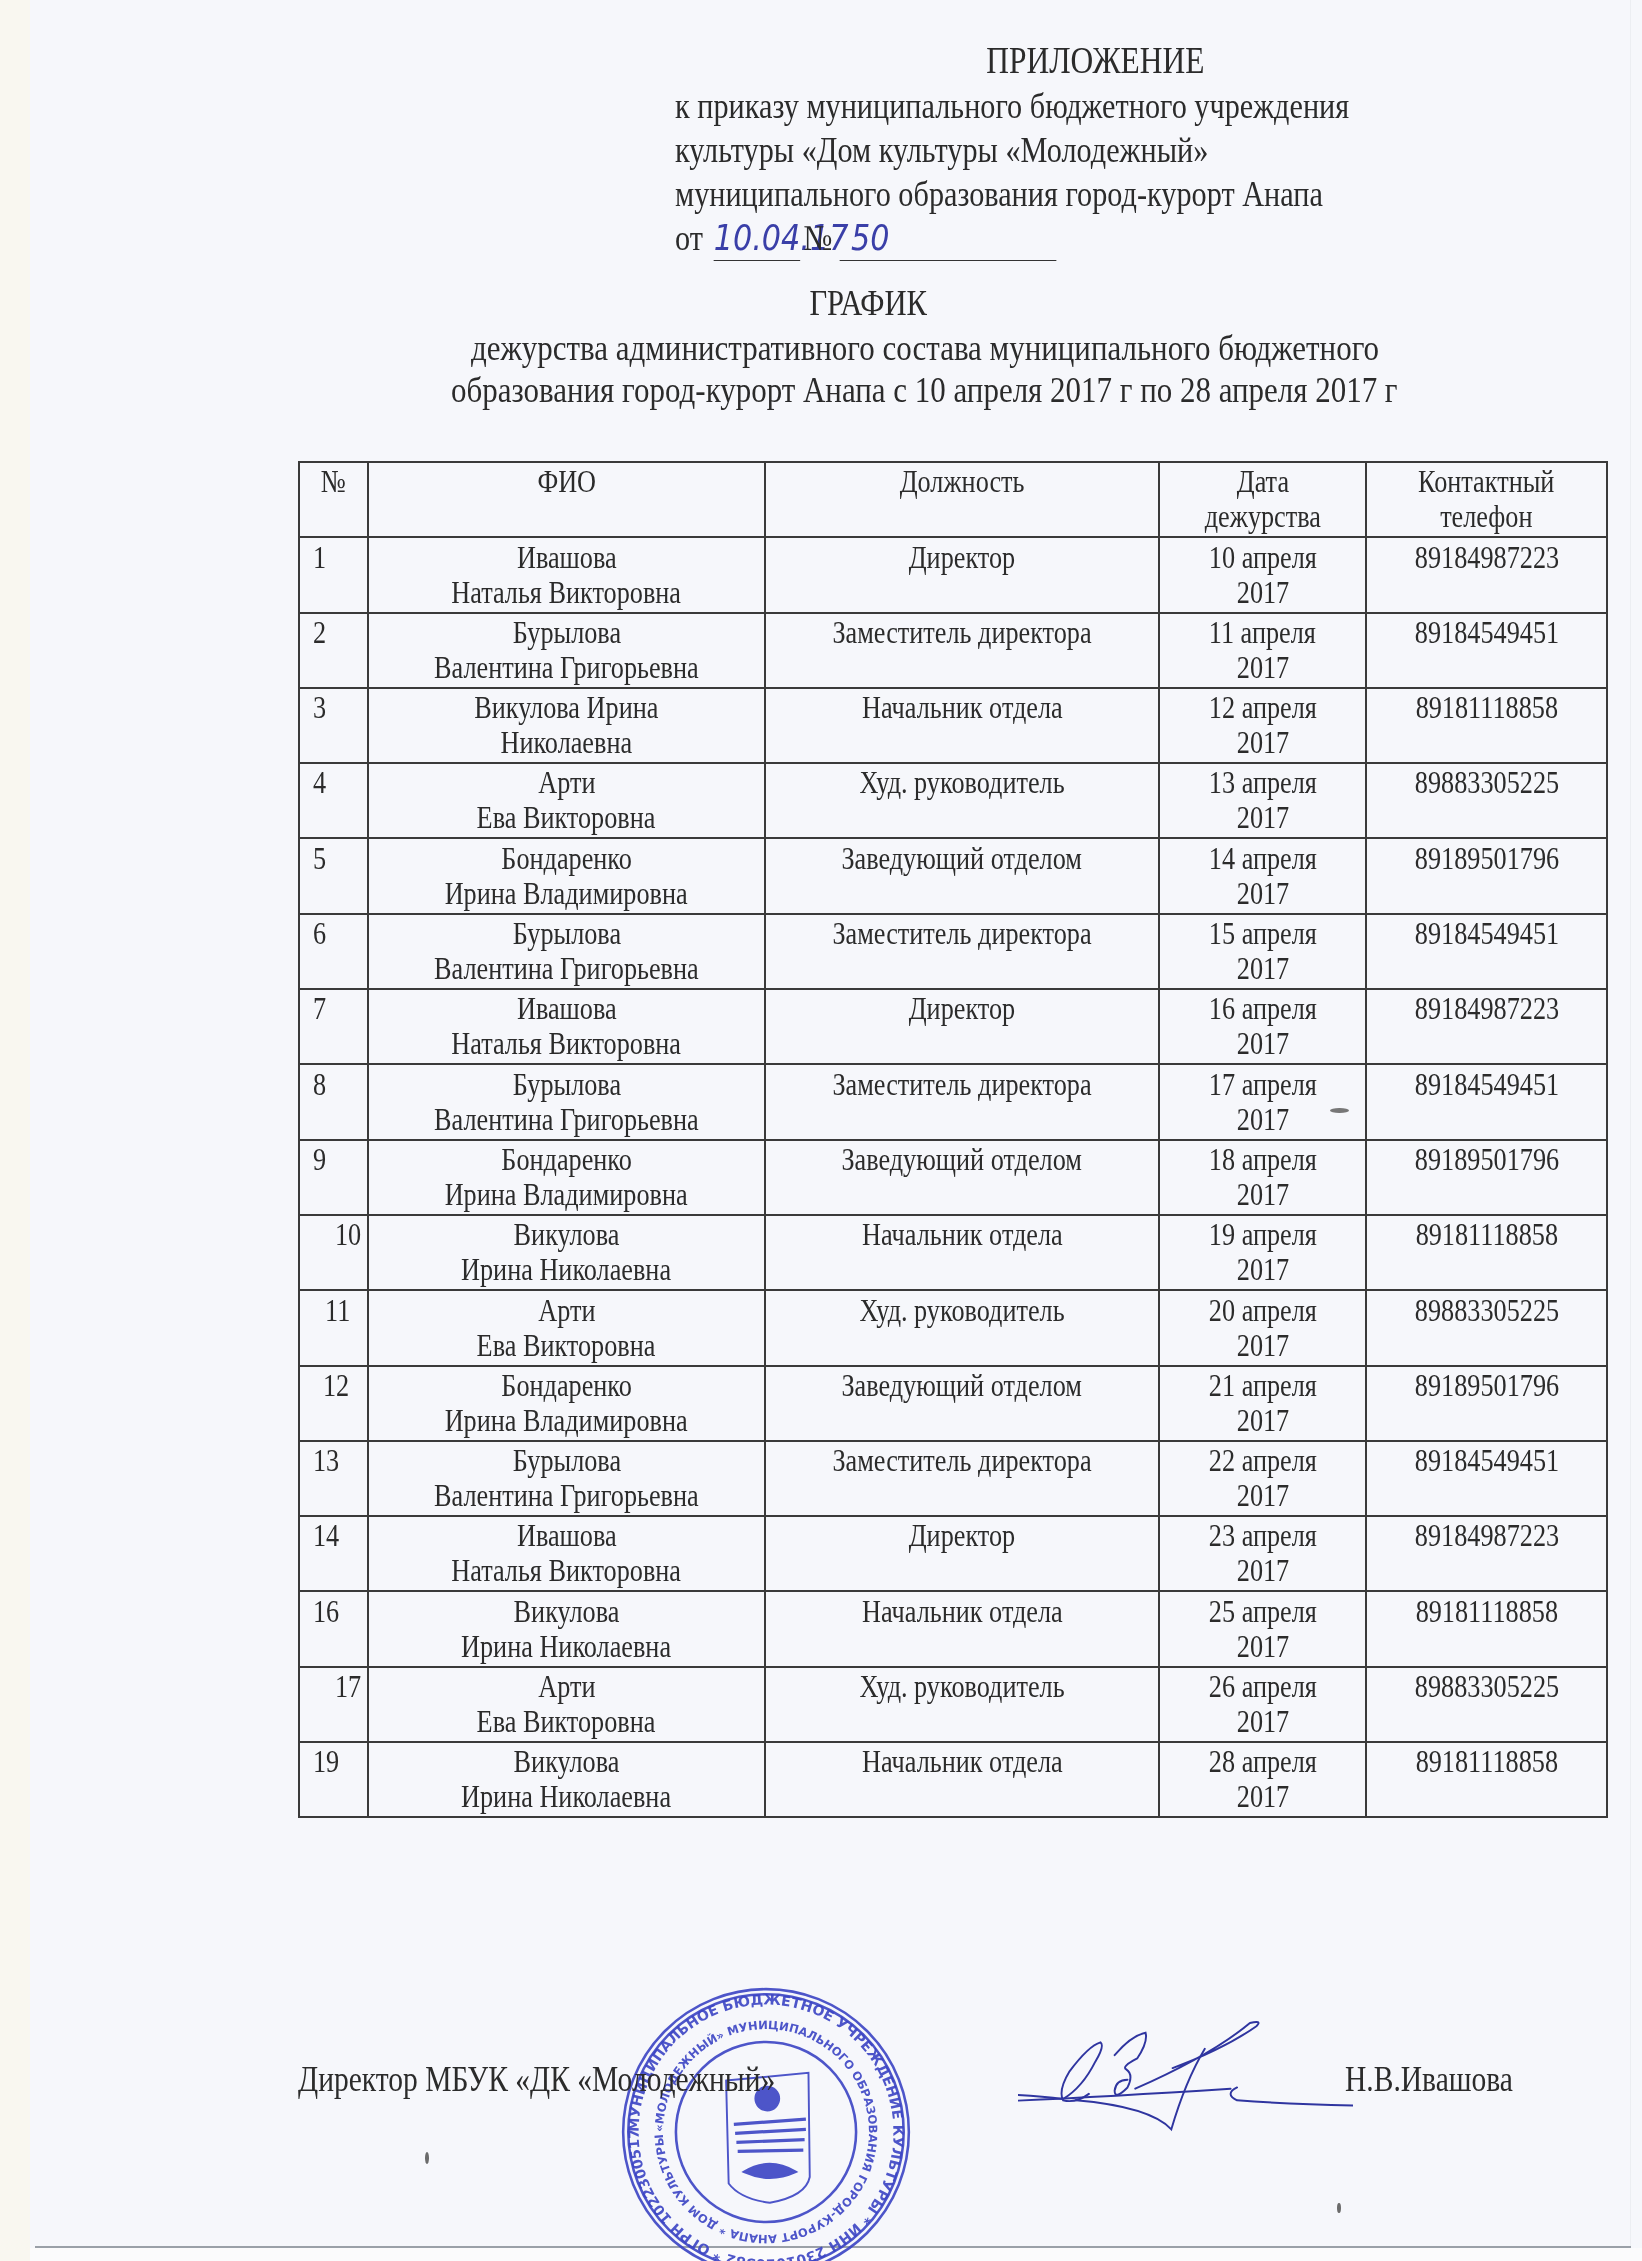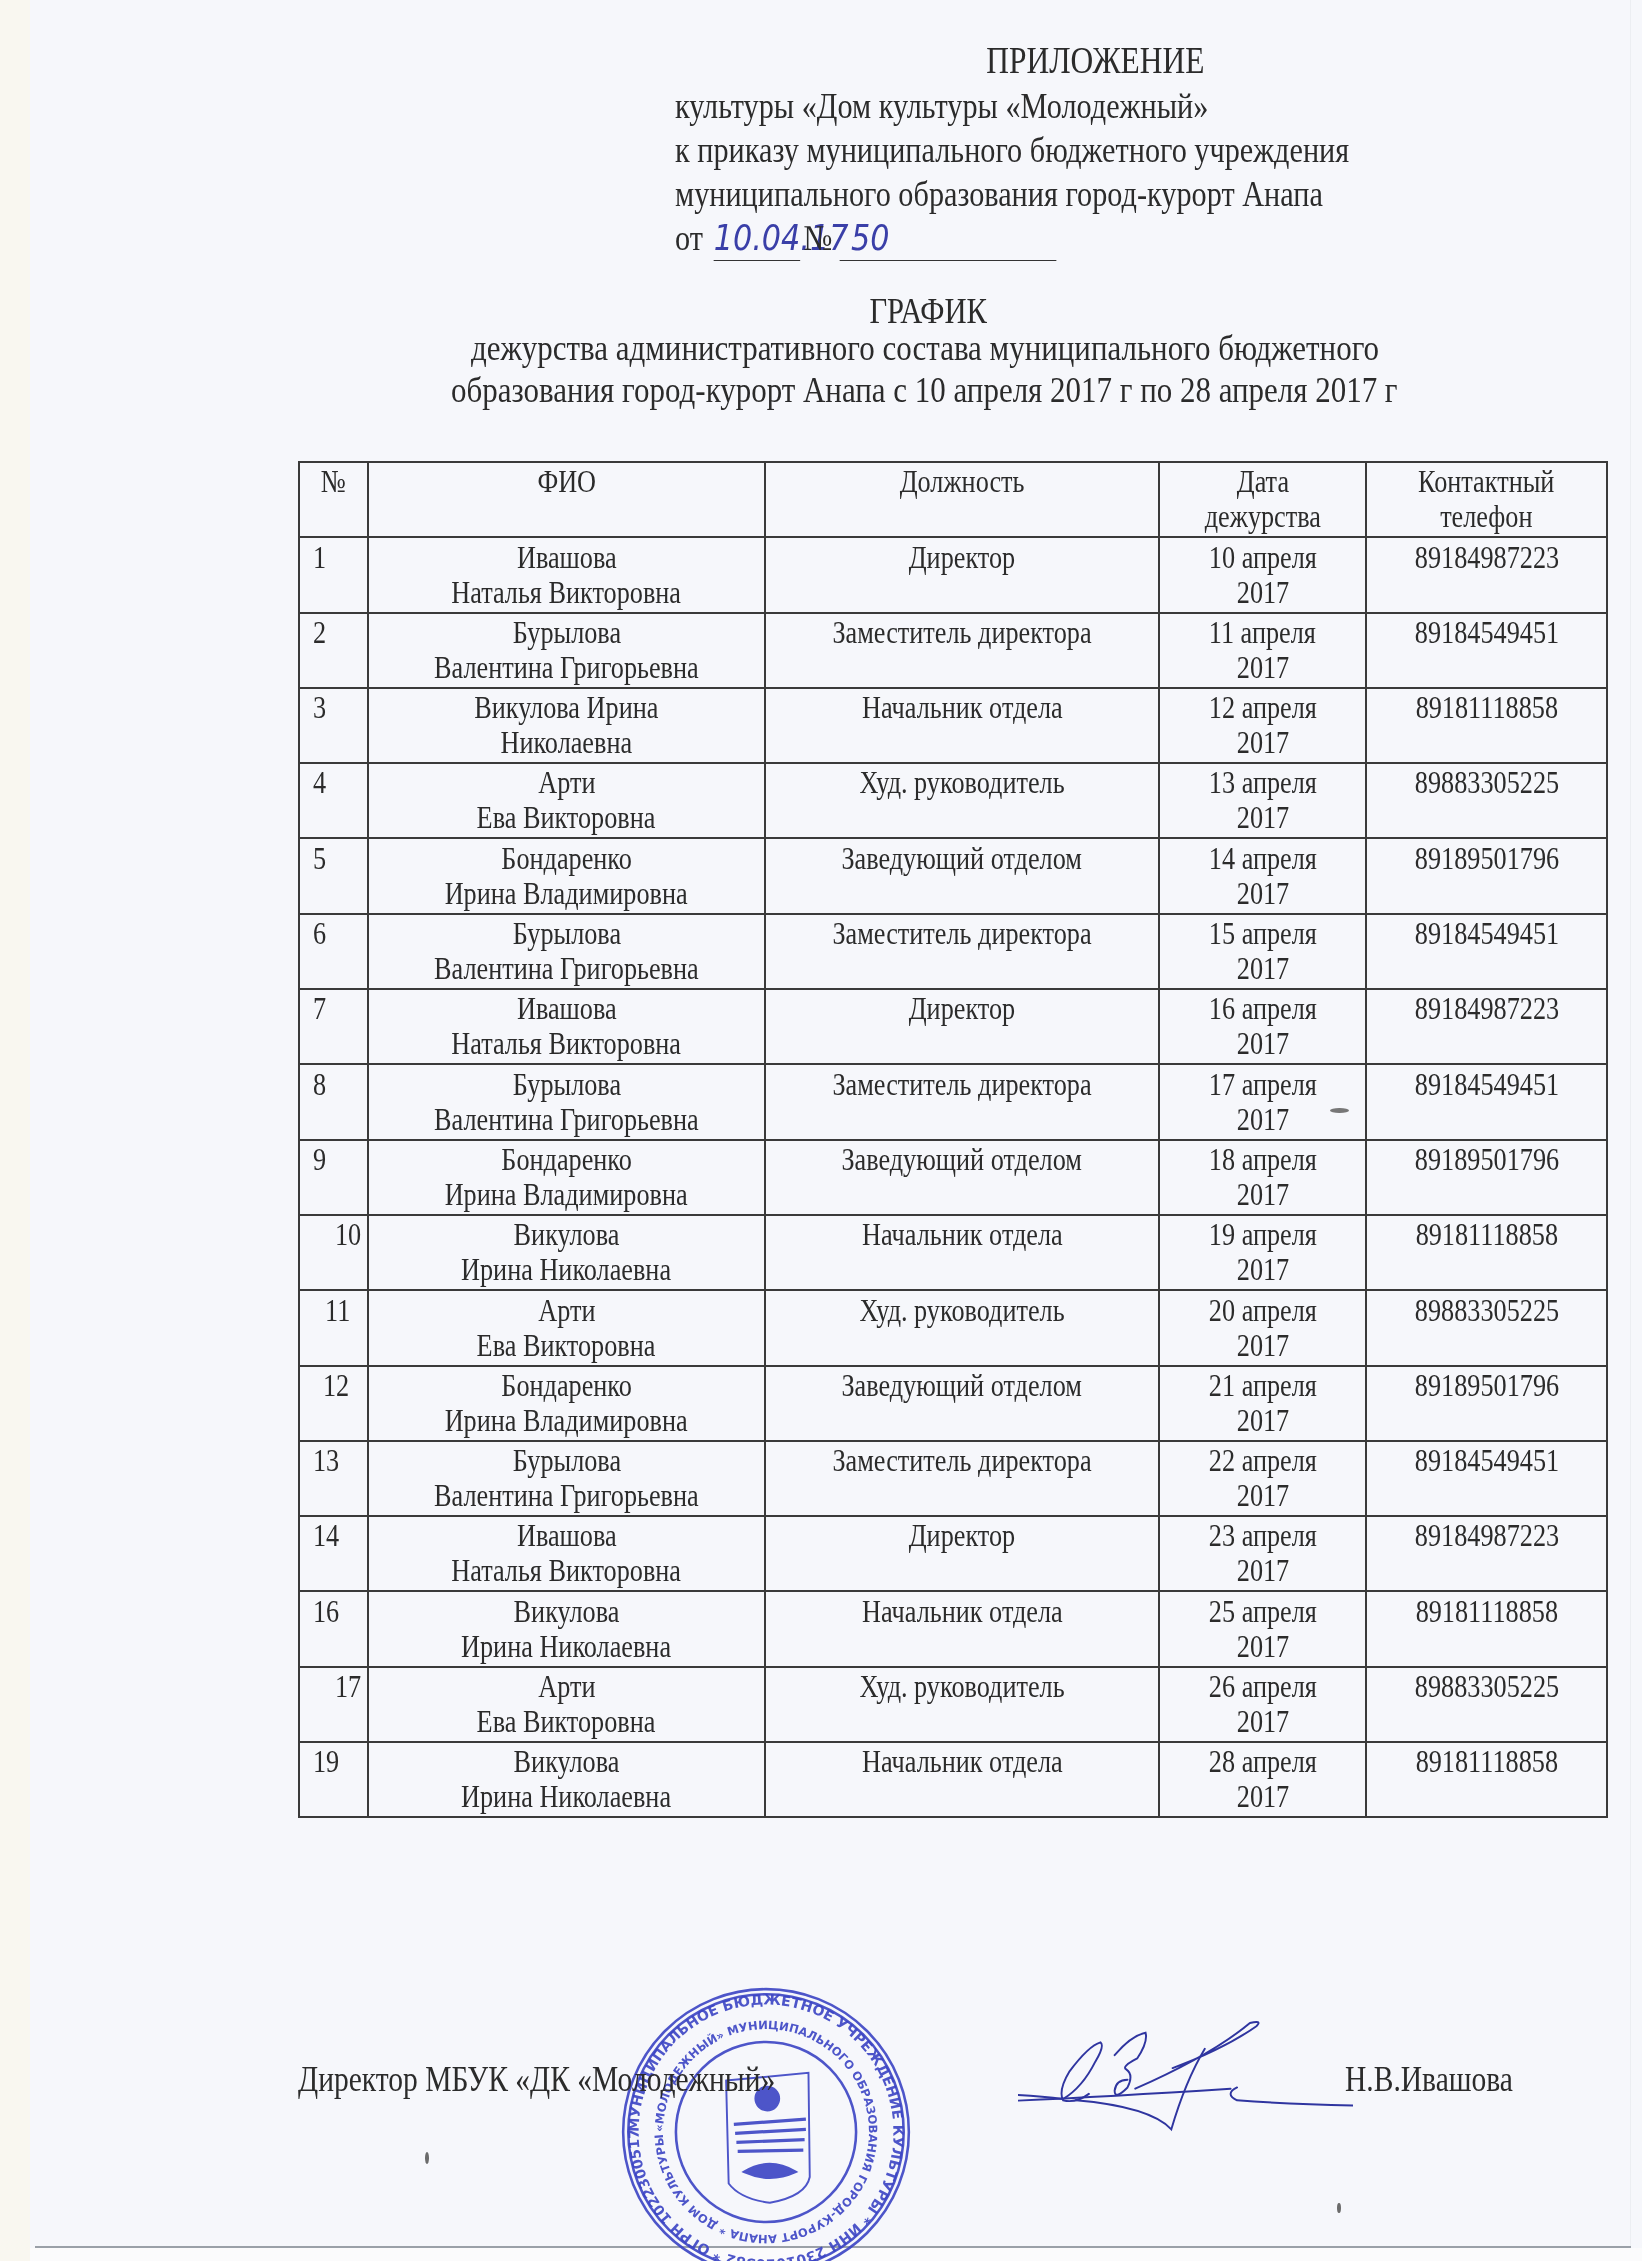--- a/index.html
+++ b/index.html
@@ -22,21 +22,21 @@
     font-size: 37px; line-height: 41px;
   }
   .appendix-lines { position: absolute; left: 675px; top: 84px; width: 915px; font-size: 36px; line-height: 44px; }
   .appendix-lines .line { height: 44px; white-space: nowrap; }
   .appendix-lines .sx { display: inline-block; transform: scaleX(0.84); transform-origin: left center; }
   .hand { font-family: "DejaVu Sans", sans-serif; font-style: italic; color: #3a3fa8; }
   .order-line { position: relative; }
   .date-blank { display: inline-block; border-bottom: 1.9px solid #333; width: 103px; text-align: center; margin: 0 3.9px; }
   .num-blank { display: inline-block; border-bottom: 1.9px solid #333; width: 245px; text-align: left; margin-left: 9px; padding-left: 13px; }
 
-  .schedule-title { position: absolute; left: 799px; top: 283px; width: 258px; text-align: center; font-size: 36px; line-height: 40px; margin-top: 8px; }
+  .schedule-title { position: absolute; left: 799px; top: 283px; width: 258px; font-size: 36px; line-height: 40px; }
   .schedule-sub { position: absolute; left: 293px; top: 327px; width: 1263px; text-align: center; font-size: 36px; line-height: 42px; }
   .schedule-sub .sx { display: inline-block; transform: scaleX(0.86); transform-origin: center center; white-space: nowrap; }
 
   
   table.duty {
     position: absolute; left: 298px; top: 461px; width: 1308px;
     border-collapse: collapse; table-layout: fixed;
     font-size: 32px; line-height: 35px;
   }
   table.duty td, table.duty th {
@@ -62,22 +62,22 @@
 
 <div class="cream-strip"></div>
 <div class="right-shadow"></div>
 <div class="bottom-edge"></div>
 <div class="bottom-band"></div>
 
 <div class="appendix-title">
   <span class="cond" style="transform:scaleX(0.85);transform-origin:center top;">ПРИЛОЖЕНИЕ</span>
 </div>
 <div class="appendix-lines">
+  <div class="line"><span class="sx">к приказу муниципального бюджетного учреждения</span></div>
   <div class="line"><span class="sx">культуры «Дом культуры «Молодежный»</span></div>
-  <div class="line"><span class="sx">к приказу муниципального бюджетного учреждения</span></div>
   <div class="line"><span class="sx">муниципального образования  город-курорт Анапа</span></div>
   <div class="line order-line">
     <span class="sx">
       <span>от</span>
       <span class="date-blank"><span class="hand">10.04.17</span></span><span>№</span><span class="num-blank"><span class="hand">50</span></span>
     </span>
   </div>
 </div>
 
 <div class="schedule-title">

